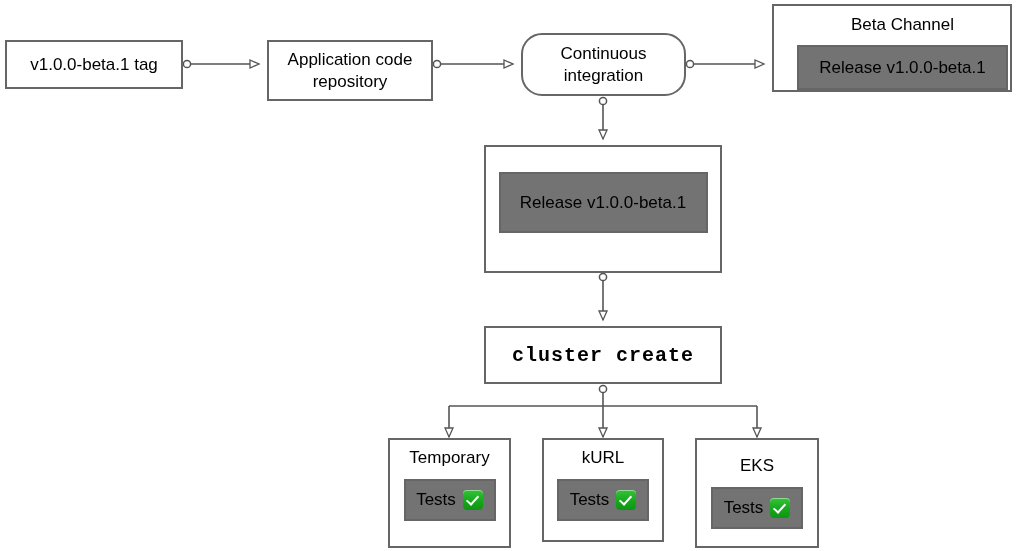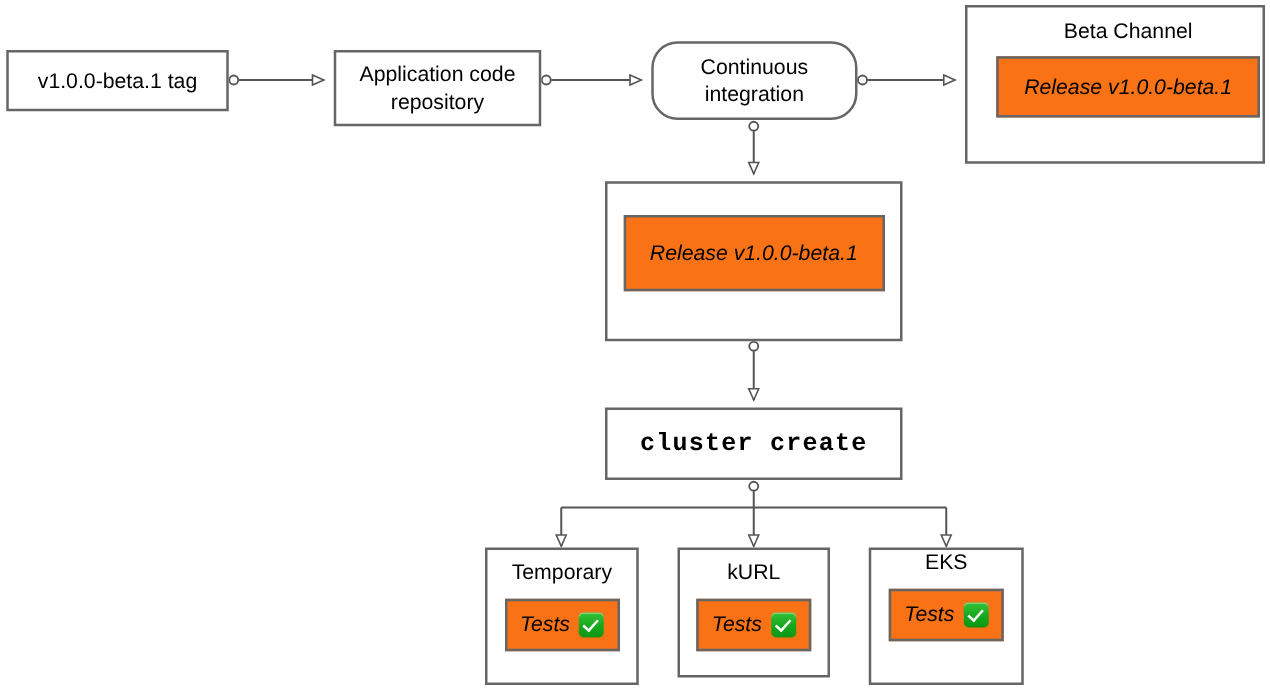--- a/index.html
+++ b/index.html
@@ -56,28 +56,27 @@
   .container-label {
     font-size: 17px;
     color: #000000;
     text-align: center;
     width: 100%;
     font-family: "Liberation Sans", sans-serif;
   }
   .inner-box {
     box-sizing: border-box;
     border: 2px solid #666666;
-    background: #f97316;
+    background: #737373;
     display: flex;
     align-items: center;
     justify-content: center;
     font-size: 17px;
     color: #000000;
     text-align: center;
-    font-style: italic;
   }
   .check-badge {
     display: inline-block;
     width: 20px;
     height: 20px;
     border-radius: 4px;
     background: linear-gradient(180deg, #35c23a 0%, #16a81c 55%, #0f9414 100%);
     position: relative;
     vertical-align: -4px;
     margin-left: 7px;
@@ -153,21 +152,21 @@
   </div>
 
   <div class="node" style="left:267px; top:40px; width:166px; height:61px; padding:0 10px;">
     <span>Application code repository</span>
   </div>
 
   <div class="node" style="left:521px; top:33px; width:165px; height:63px; padding:0 10px;border-radius:21px;">
     <span>Continuous integration</span>
   </div>
 
-  <div class="container-node" style="left:772px; top:4px; width:240px; height:127px; padding-top:9px;padding-left:21px;">
+  <div class="container-node" style="left:772px; top:4px; width:240px; height:88px; padding-top:9px;padding-left:21px;">
     <div class="container-label">Beta Channel</div>
     <div class="inner-box" style="width:211px; height:49px; margin-top:10px;">
       <span>Release v1.0.0-beta.1</span>
     </div>
   </div>
 
   <div class="container-node" style="left:484px; top:145px; width:238px; height:128px; padding-top:12px;">
     <div class="inner-box" style="width:209px; height:61px; margin-top:13px;">
       <span>Release v1.0.0-beta.1</span>
     </div>
@@ -190,21 +189,21 @@
   <div class="container-node" style="left:542px; top:438px; width:122px; height:104px; padding-top:8px;">
     <div class="container-label">kURL</div>
     <div class="inner-box" style="width:92px; height:42px; margin-top:11px;">
       <span class="tests-row">
         <span>Tests</span>
         <span class="check-badge"></span>
       </span>
     </div>
   </div>
 
-  <div class="container-node" style="left:695px; top:438px; width:124px; height:110px; padding-top:0;">
+  <div class="container-node" style="left:695px; top:438px; width:124px; height:110px; padding-top:16px;">
     <div class="container-label">EKS</div>
     <div class="inner-box" style="width:92px; height:42px; margin-top:11px;">
       <span class="tests-row">
         <span>Tests</span>
         <span class="check-badge"></span>
       </span>
     </div>
   </div>
 
 </div>

